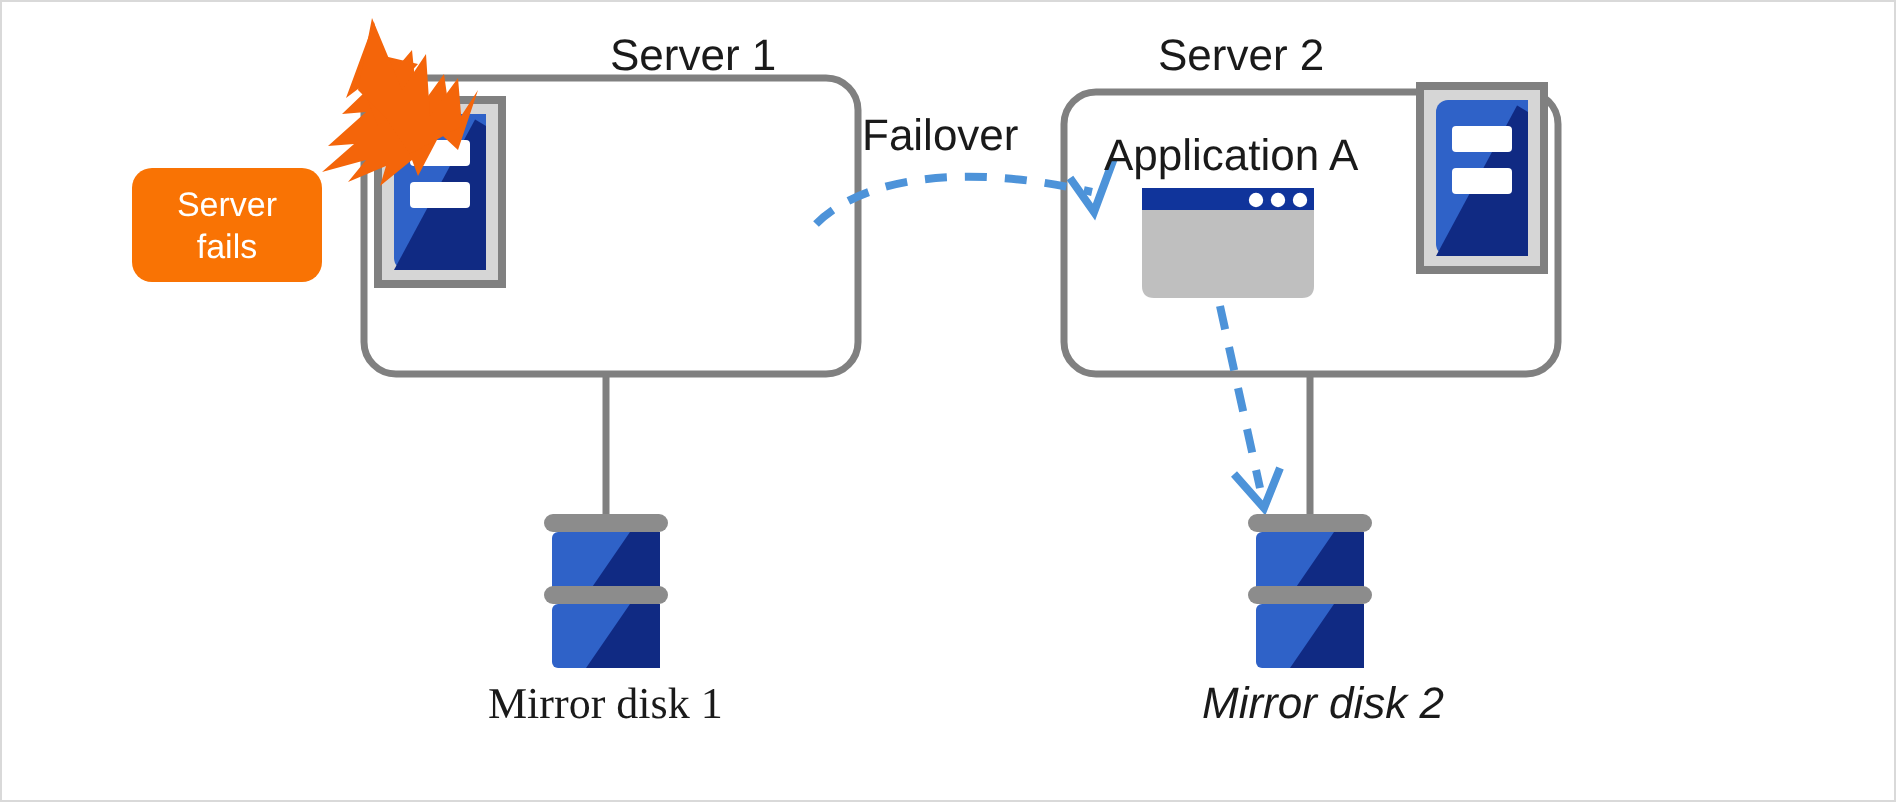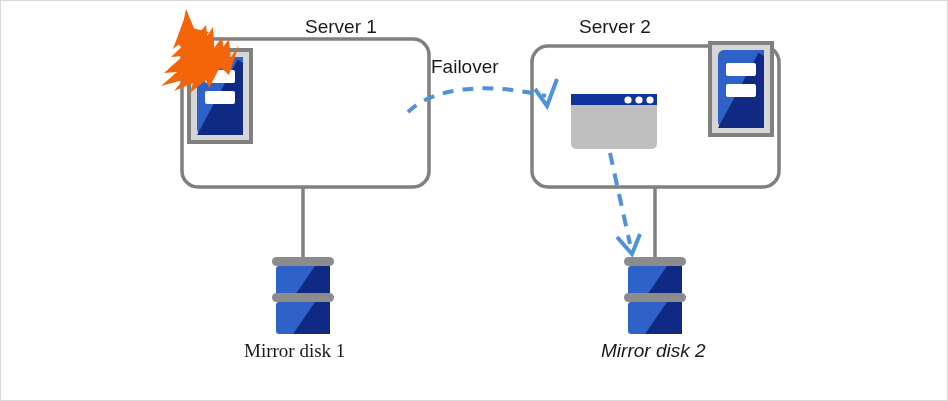--- a/index.html
+++ b/index.html
@@ -22,21 +22,21 @@
   .svg-layer {
     position: absolute;
     left: 0;
     top: 0;
     width: 948px;
     height: 401px;
   }
   .lbl {
     position: absolute;
     color: #1a1a1a;
-    font-size: 19px;
+    font-size: 22px;
     line-height: 1;
     white-space: nowrap;
     font-family: "Liberation Sans", sans-serif;
   }
   #lbl-server1 { left: 304px; top: 16px; }
   #lbl-server2 { left: 578px; top: 16px; }
   #lbl-failover { left: 430px; top: 56px; }
   #lbl-appa { left: 551px; top: 66px; }
   #lbl-disk1 { left: 243px; top: 340px; font-family: Liberation Serif, serif; }
   #lbl-disk2 { left: 600px; top: 340px; font-style: italic; }
@@ -140,19 +140,24 @@
     </g>
 
   </svg>
 
   <div class="lbl" id="lbl-server1">Server 1</div>
 
   <div class="lbl" id="lbl-server2">Server 2</div>
 
   <div class="lbl" id="lbl-failover">Failover</div>
 
+  <div class="lbl" id="lbl-appa">Application A</div>
 
   <div class="lbl" id="lbl-disk1">Mirror disk 1</div>
 
   <div class="lbl" id="lbl-disk2">Mirror disk 2</div>
 
+  <div class="fails-badge">
+    <span>Server</span>
+    <span>fails</span>
+  </div>
 
 </div>
 
 </body></html>

